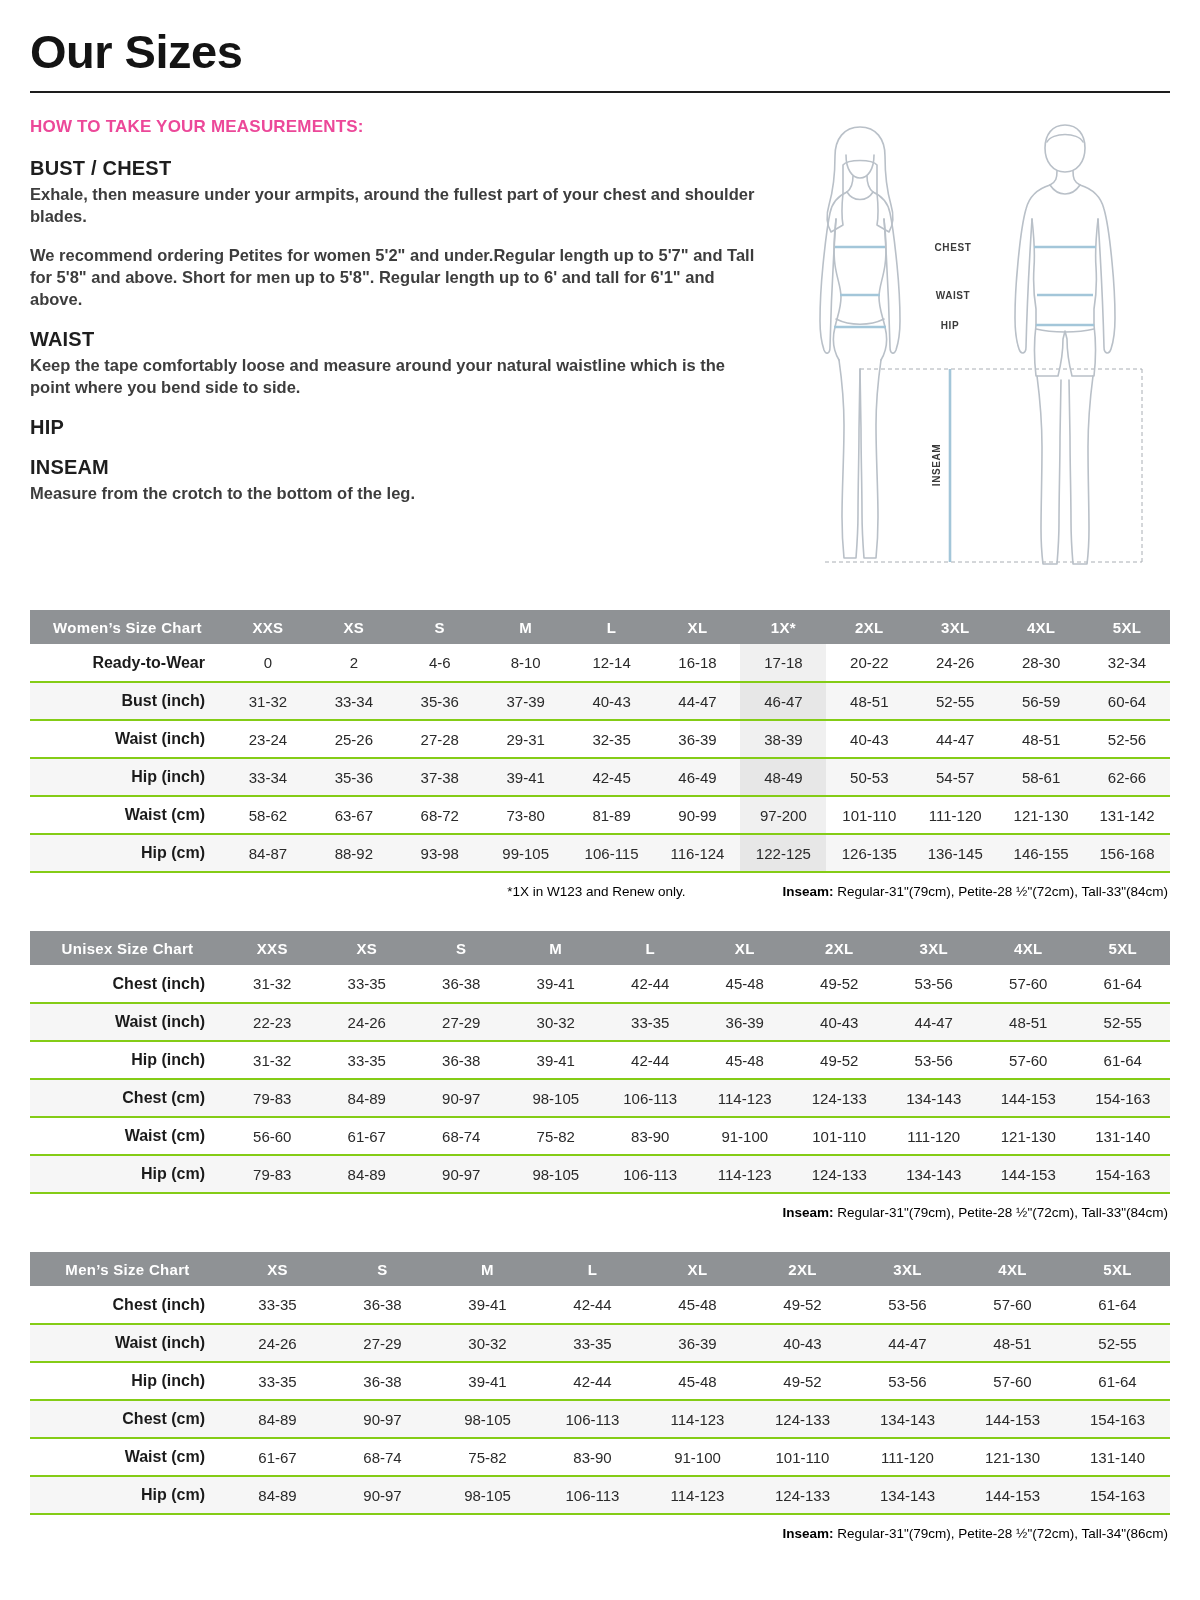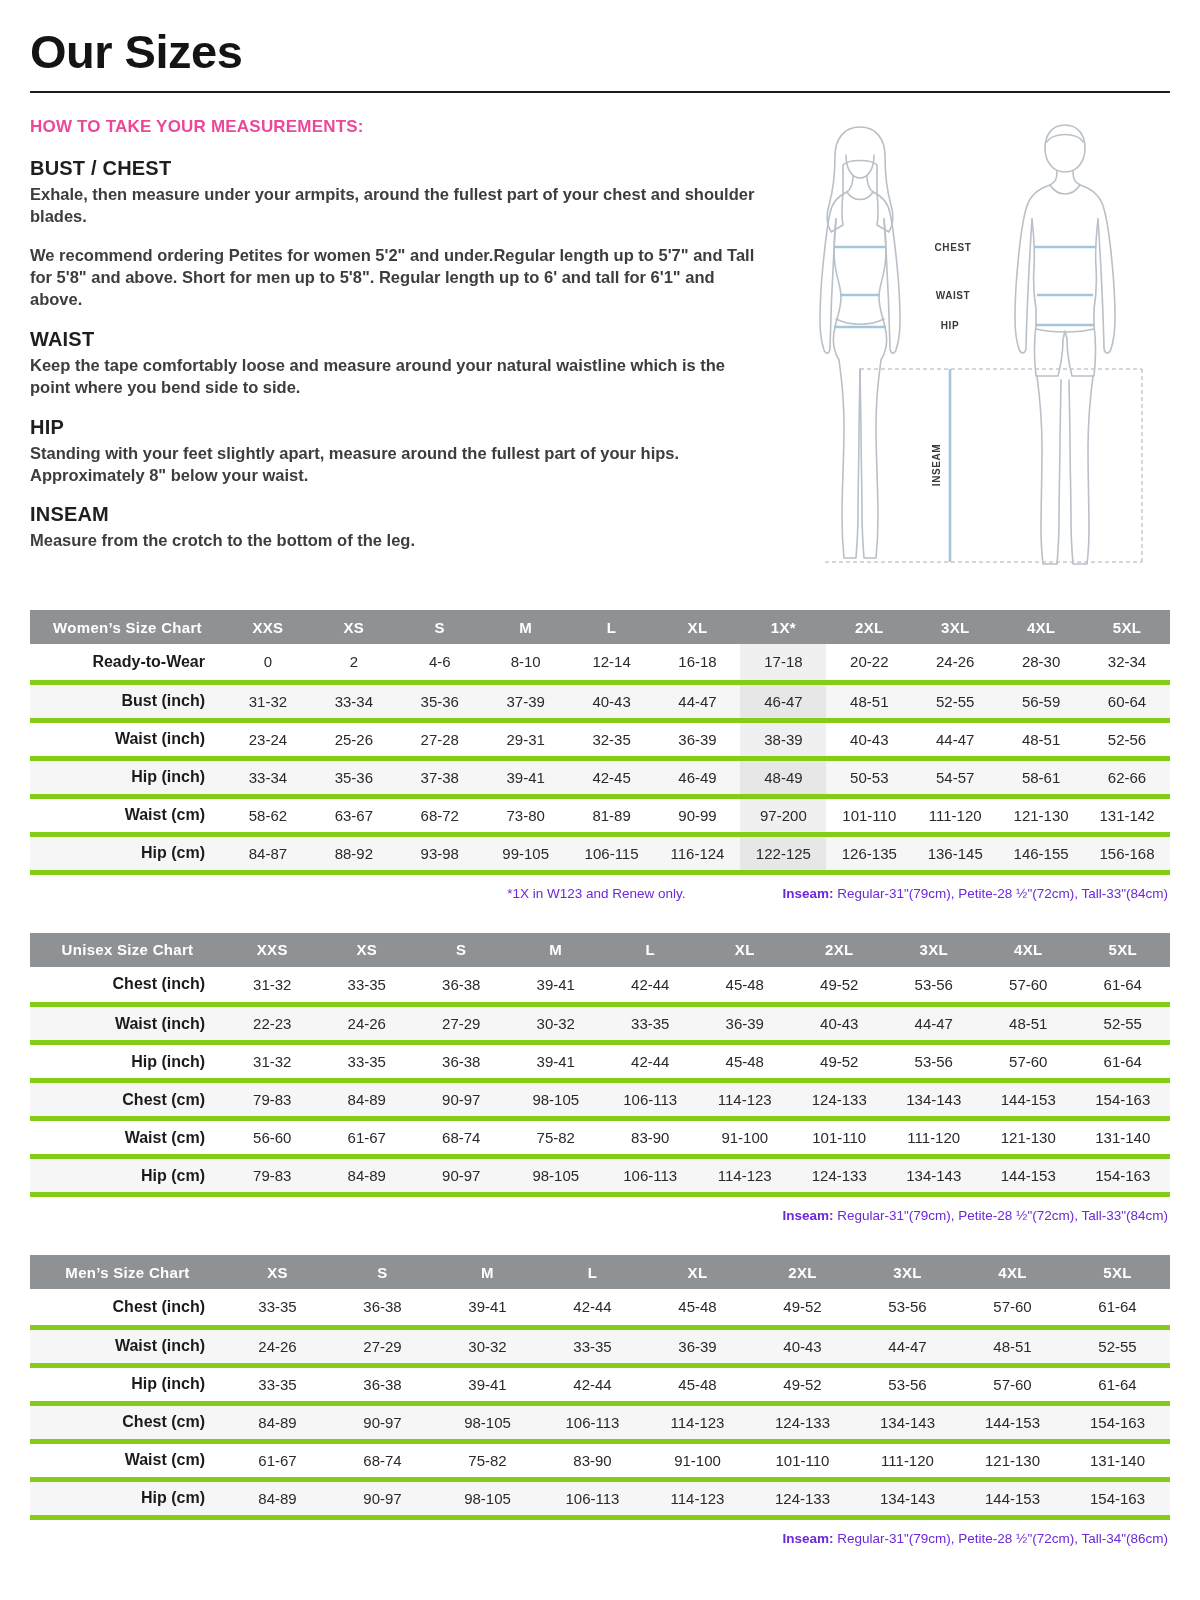--- a/index.html
+++ b/index.html
@@ -29,29 +29,29 @@
     font-size:10px; font-weight:bold; fill:#3a3a3a; letter-spacing:0.6px;
   }
 
   .table-block { margin-top:16px; }
   table { width:100%; border-collapse:collapse; table-layout:fixed; }
   thead th {
     background:#8f9295; color:#ffffff; font-size:15px; font-weight:bold;
     height:34px; text-align:center; letter-spacing:0.3px;
   }
   thead th.caption { font-size:15px; }
-  tbody tr { height:38px; border-bottom:5px solid #84cc16; background:#ffffff; }
+  tbody tr { height:38px; border-bottom:2px solid #84cc16; background:#ffffff; }
   tbody tr:nth-child(even) { background:#f6f6f6; }
   tbody th {
     text-align:right; padding-right:20px; font-size:16px; font-weight:bold; color:#1b1b1b;
   }
   tbody td { text-align:center; font-size:15px; color:#2a2a2a; }
   tbody td.hl { background:rgba(0,0,0,0.06); }
 
-  .footnotes { position:relative; height:42px; padding-top:11px; font-size:13.5px; color:#6d28d9; }
+  .footnotes { position:relative; height:42px; padding-top:11px; font-size:13.5px; color:#000000; }
   .footnotes .center { position:absolute; left:50%; transform:translateX(-52%); }
   .footnotes .right  { position:absolute; right:2px; }
   .footnotes b { font-weight:bold; }
 </style>
 </head>
 <body>
 
 <div class="page">
 
   <h1 class="title">Our Sizes</h1>
@@ -67,21 +67,20 @@
       </div>
       <div class="sec">
         <p>We recommend ordering Petites for women 5'2" and under.Regular length up to 5'7" and Tall for 5'8" and above. Short for men up to 5'8". Regular length up to 6' and tall for 6'1" and above.</p>
       </div>
       <div class="sec">
         <h3>WAIST</h3>
         <p>Keep the tape comfortably loose and measure around your natural waistline which is the point where you bend side to side.</p>
       </div>
       <div class="sec">
         <h3>HIP</h3>
-        <p>Standing with your feet slightly apart, measure around the fullest part of your hips. Approximately 8" below your waist.</p>
       </div>
       <div class="sec">
         <h3>INSEAM</h3>
         <p>Measure from the crotch to the bottom of the leg.</p>
       </div>
     </div>
 
     <div class="figure-wrap">
       <svg width="380" height="475" viewBox="0 0 380 475">
 

